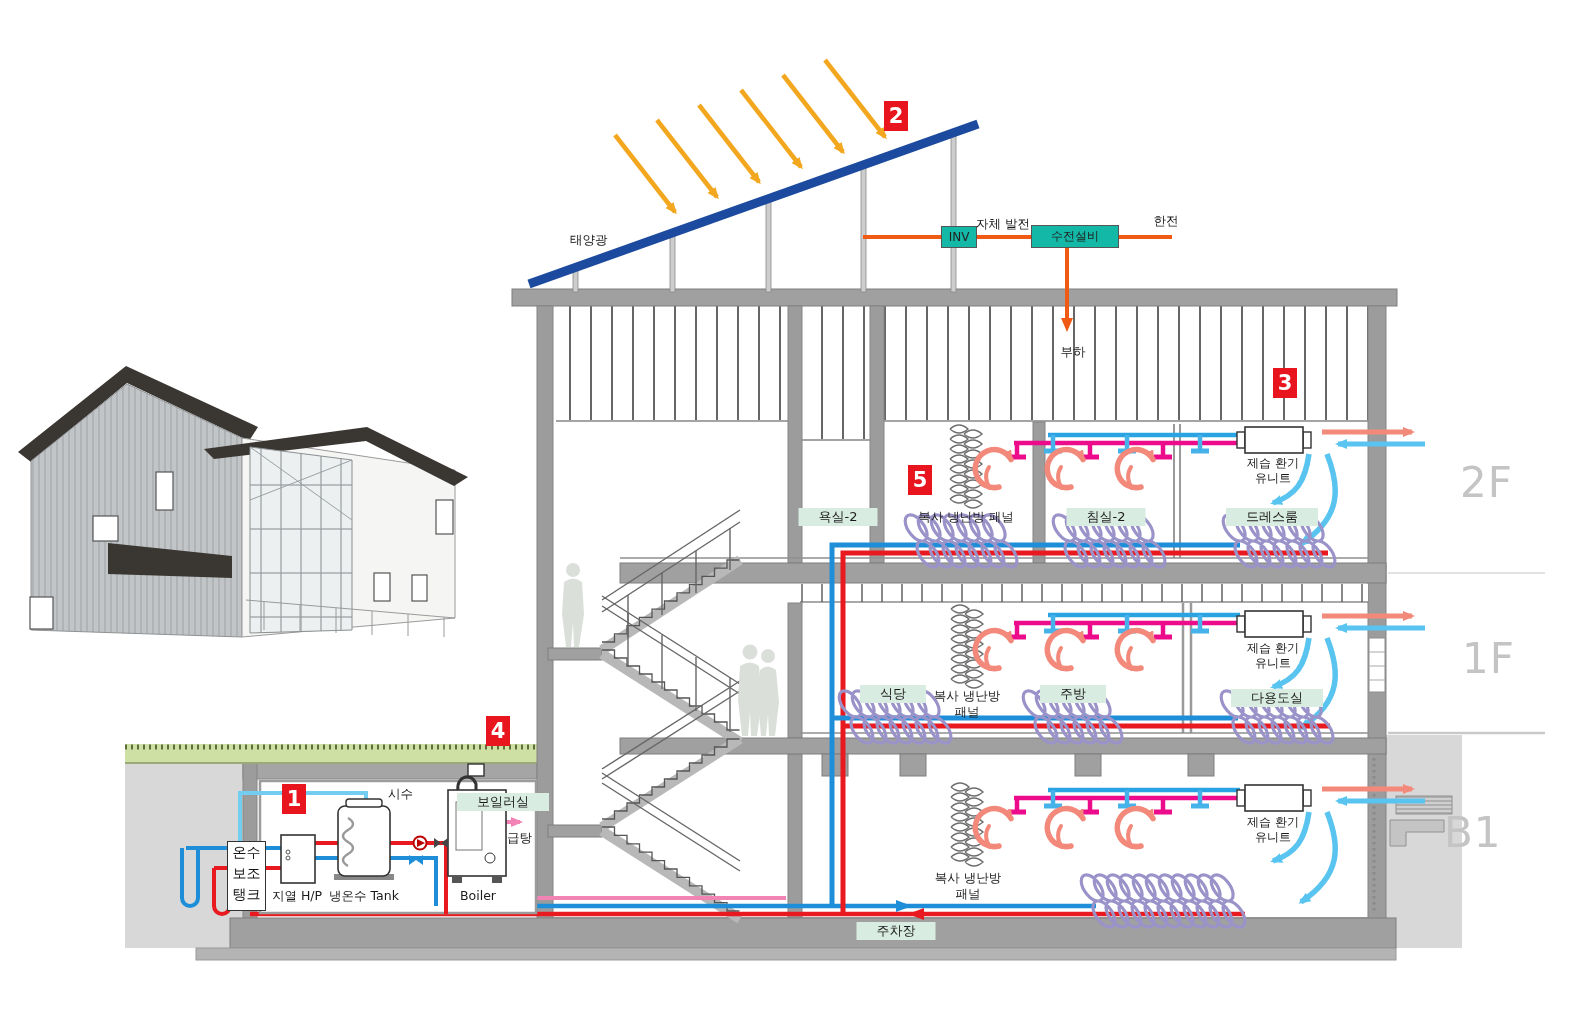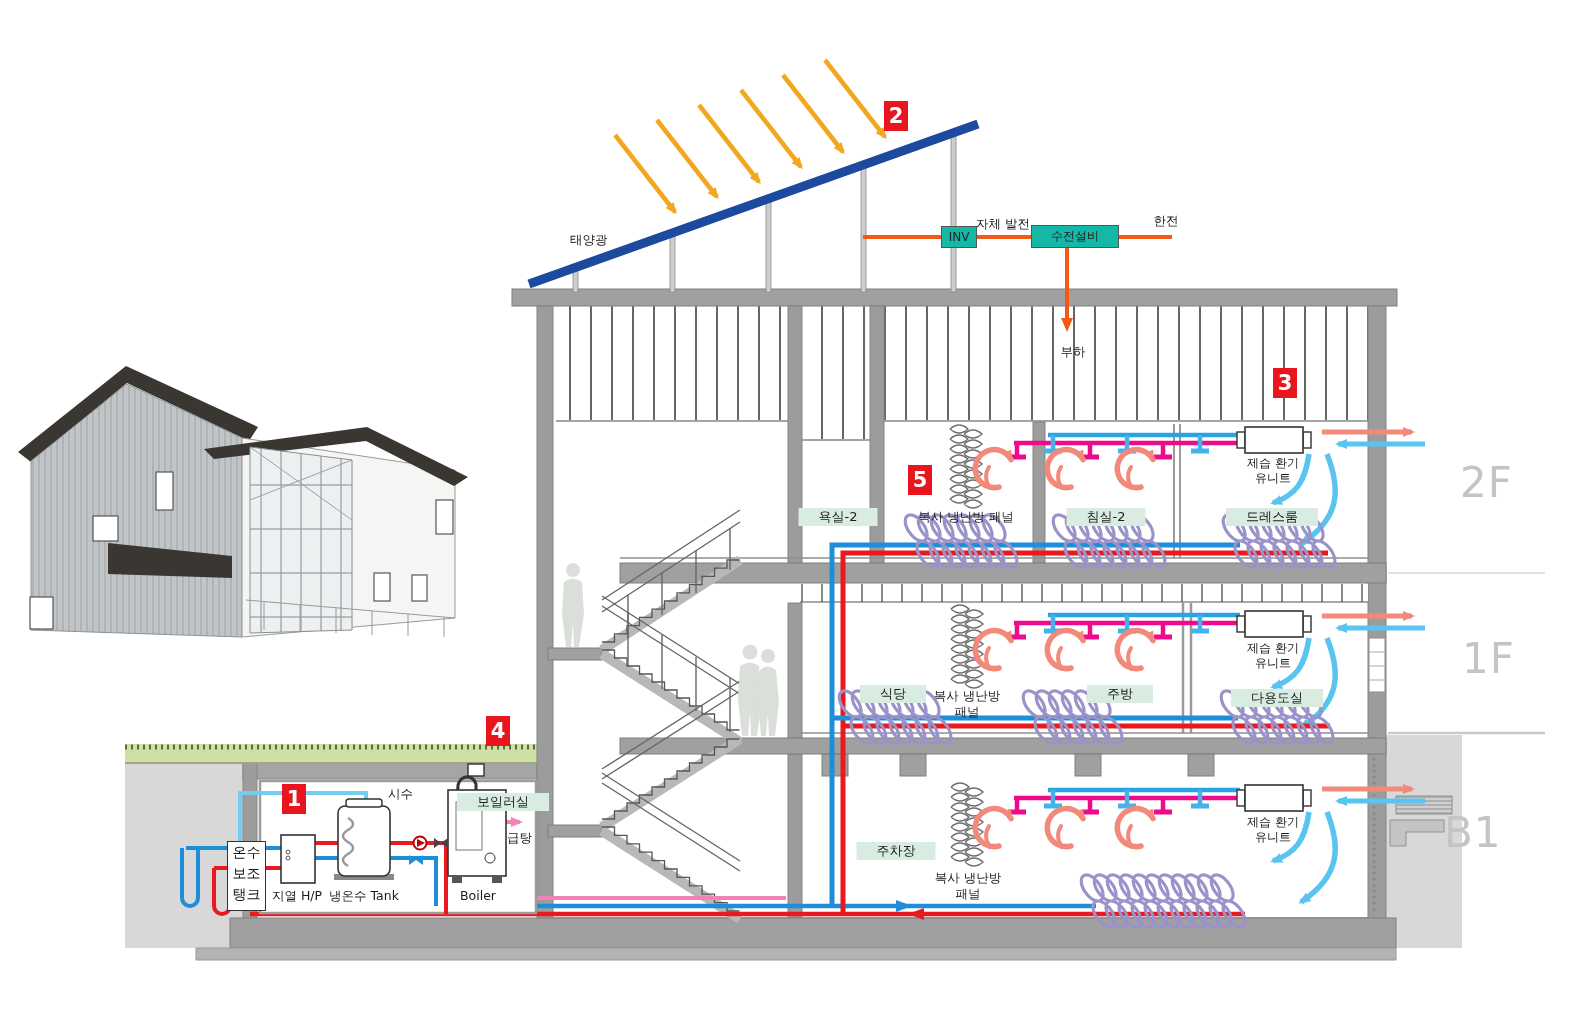--- a/index.html
+++ b/index.html
@@ -402,26 +402,26 @@
 <div class="lb tag" style="left:838px;top:508px">욕실-2</div>
 <div class="lb" style="left:966px;top:509px">복사 냉난방 패널</div>
 <div class="lb tag" style="left:1106px;top:508px">침실-2</div>
 <div class="lb tag" style="left:1272px;top:508px">드레스룸</div>
 <div class="lb" style="left:1273px;top:456px;font-size:12px">제습 환기
 유니트</div>
 
 <div class="lb tag" style="left:893px;top:685px">식당</div>
 <div class="lb" style="left:967px;top:688px">복사 냉난방
 패널</div>
-<div class="lb tag" style="left:1120px;top:685px">주방</div>
+<div class="lb tag" style="left:1073px;top:685px">주방</div>
 <div class="lb tag" style="left:1277px;top:689px">다용도실</div>
 <div class="lb" style="left:1273px;top:641px;font-size:12px">제습 환기
 유니트</div>
 
-<div class="lb tag" style="left:896px;top:842px">주차장</div>
+<div class="lb tag" style="left:896px;top:922px">주차장</div>
 <div class="lb" style="left:968px;top:870px">복사 냉난방
 패널</div>
 <div class="lb" style="left:1273px;top:815px;font-size:12px">제습 환기
 유니트</div>
 
 <div class="lb tag" style="left:503px;top:793px">보일러실</div>
 <div class="lb raw" style="left:388px;top:786px">시수</div>
 <div class="lb raw" style="left:507px;top:830px">급탕</div>
 <div class="vbox" style="left:227px;top:841px;width:37px;height:68px">온수
 보조

